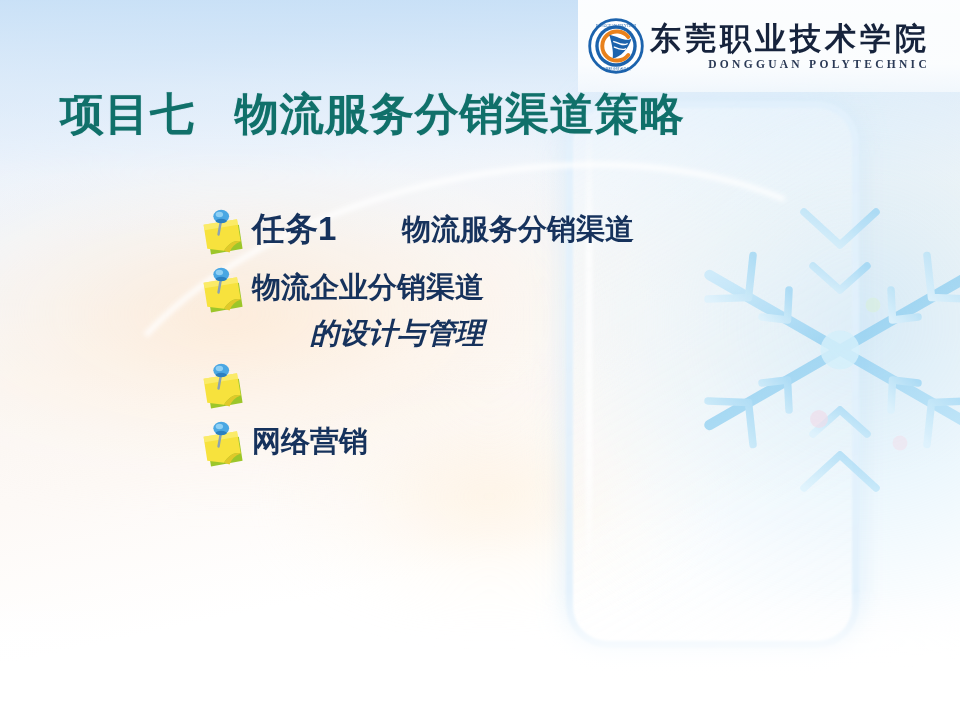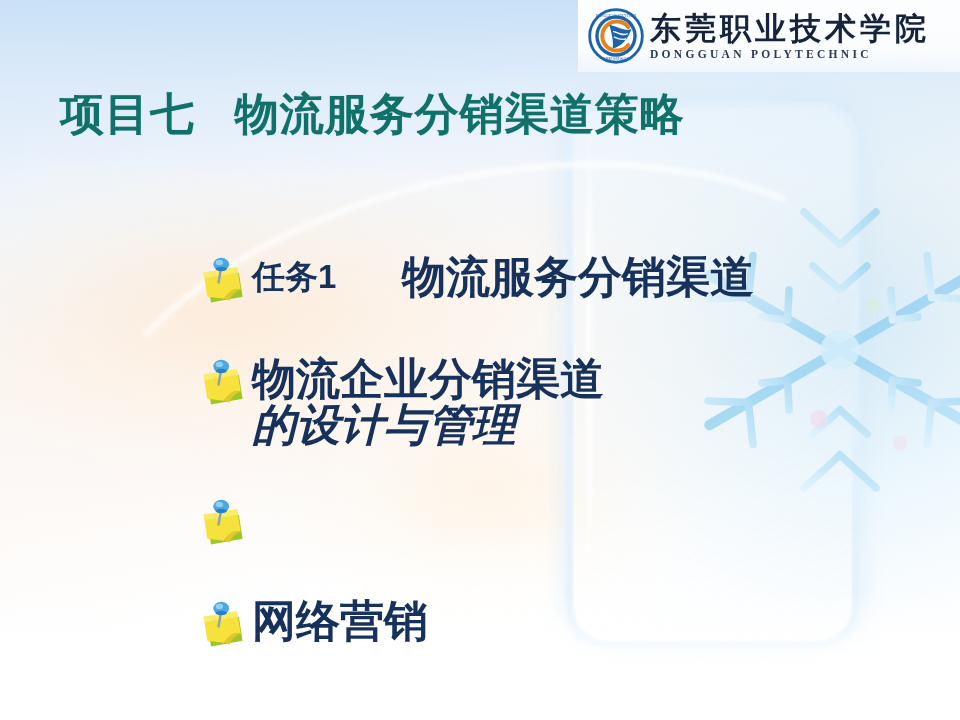--- a/index.html
+++ b/index.html
@@ -159,21 +159,21 @@
       rgba(255,255,255,0.85) 55%,
       rgba(255,255,255,1) 100%);
   }
 
   
   .logo-band {
     position: absolute;
     left: 578px;
     top: 0;
     width: 382px;
-    height: 72px;
+    height: 92px;
     display: flex;
     align-items: center;
     padding-left: 10px;
     box-sizing: border-box;
     background: linear-gradient(180deg,
       rgba(255,255,255,0.94) 0%,
       rgba(255,255,255,0.88) 70%,
       rgba(255,255,255,0.55) 100%);
   }
   .logo-mark {
@@ -197,20 +197,21 @@
     white-space: nowrap;
   }
   .logo-en {
     margin-top: 4px;
     font-family: "Liberation Serif", "DejaVu Serif", serif;
     font-size: 11.5px;
     font-weight: 700;
     color: #2b3a56;
     letter-spacing: 3.3px;
     white-space: nowrap;
+    text-align: right;
   }
 
   
   .slide-title {
     position: absolute;
     left: 60px;
     top: 85px;
     font-size: 44px;
     font-weight: 700;
     color: #10706a;
@@ -223,21 +224,20 @@
   .task-list {
     position: absolute;
     left: 196px;
     top: 206px;
     width: 700px;
   }
   .task-row {
     display: flex;
     align-items: flex-start;
     margin-bottom: 4px;
-    margin-top: 48px;
   }
   .task-icon {
     width: 56px;
     height: 52px;
     flex: 0 0 56px;
     margin-top: 2px;
   }
   .task-icon svg { width: 100%; height: 100%; display: block; }
 
   .task-body {
@@ -246,31 +246,31 @@
   }
   .task-label {
     font-size: 33px;
     font-weight: 700;
     color: #16325c;
     flex: 0 0 150px;
     line-height: 46px;
     white-space: nowrap;
   }
   .task-text {
-    font-size: 44px;
+    font-size: 29px;
     font-weight: 700;
     color: #16325c;
     line-height: 46px;
     white-space: pre-line;
     max-width: 420px;
   }
 
   
   .row-1 .task-text { margin-left: 0; }
-  .row-2 .task-text { margin-left: 0; }
+  .row-2 .task-text { margin-left: 0; text-align: right; }
   .row-3 .task-text { margin-left: 0; }
   .row-4 .task-text { margin-left: 0; }
 
   .line2 { display: block; padding-left: 34px; }
   .line2.noindent { padding-left: 0; font-style: italic; }
 </style>
 </head>
 <body>
 
 <div id="slide">

